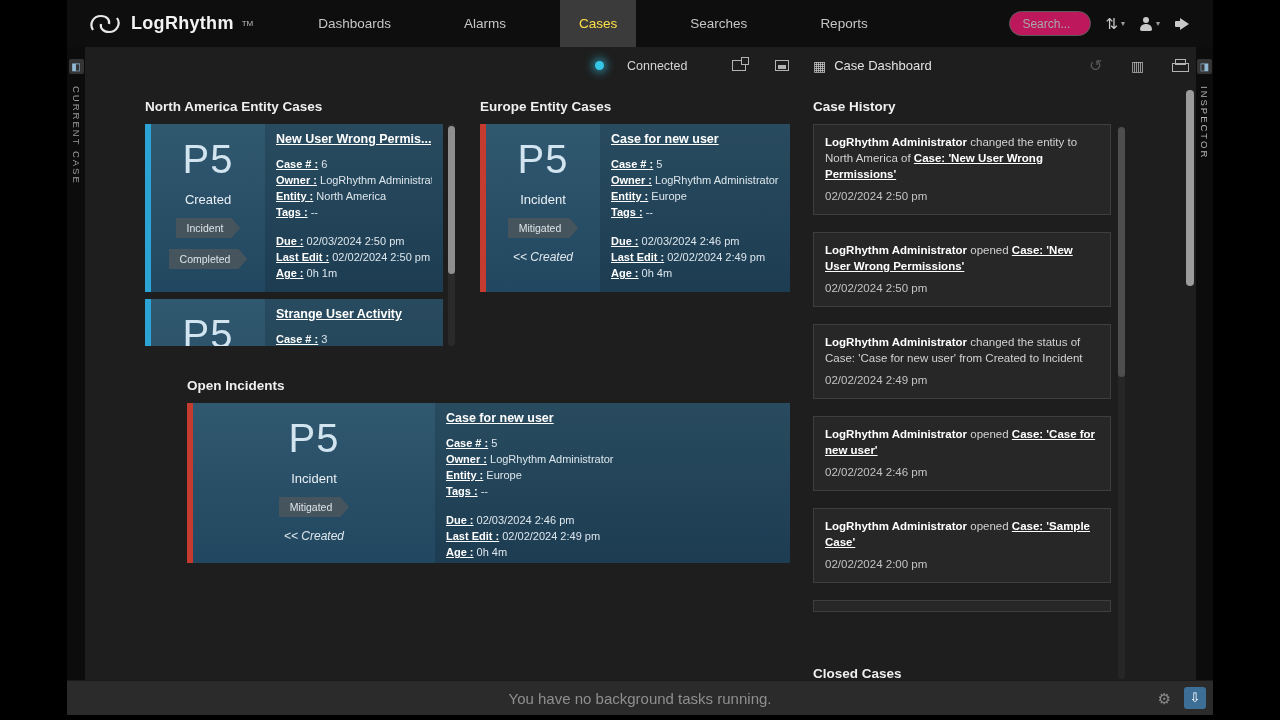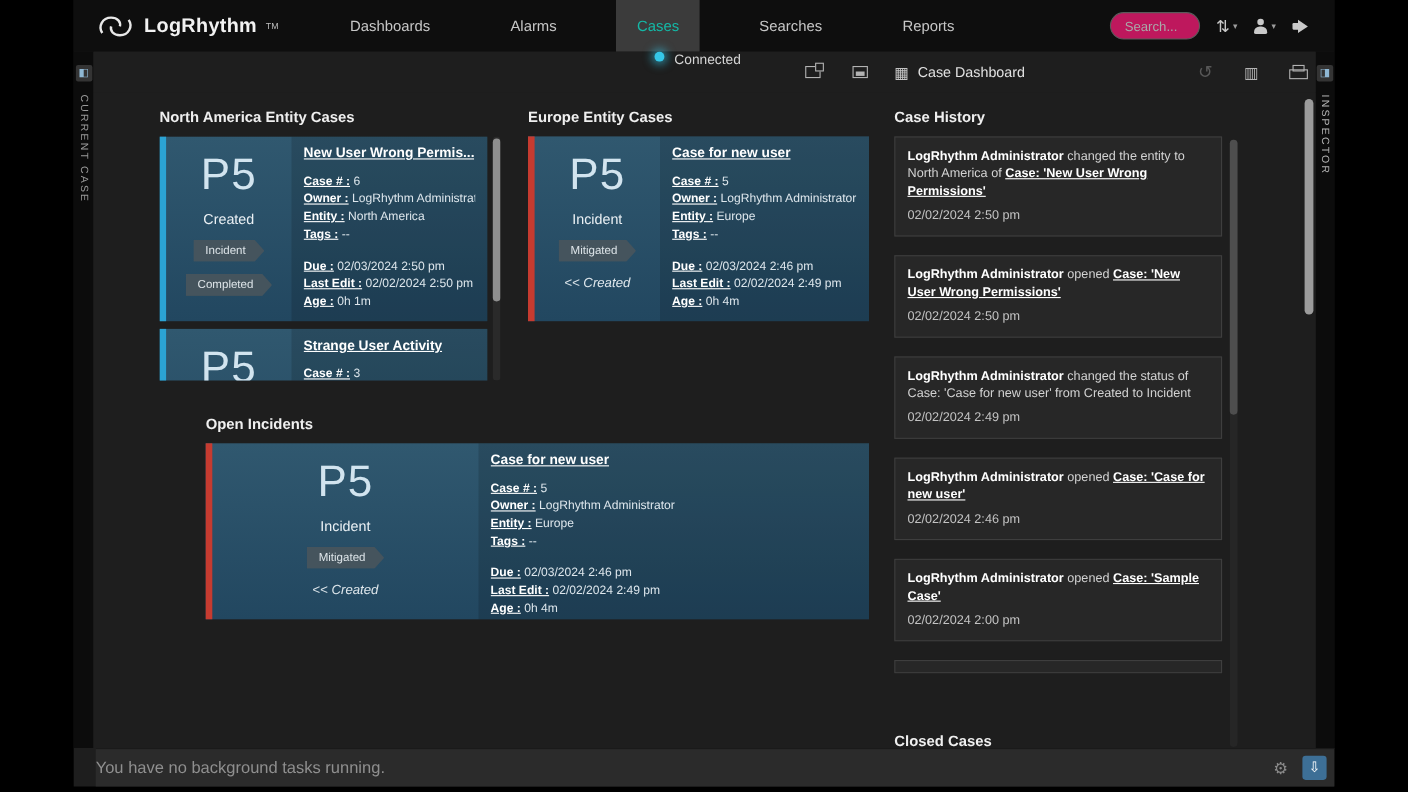--- a/index.html
+++ b/index.html
@@ -6,21 +6,21 @@
   html,body { width:1280px; height:720px; background:#000; font-family:"Liberation Sans", sans-serif; overflow:hidden; }
   .app { position:absolute; left:67px; top:0; width:1146px; height:715px; background:#1e1e1e; display:flex; flex-direction:column; }
 
   
   .nav { height:47px; background:#0e0e0e; display:flex; align-items:center; flex-shrink:0; }
   .logo { display:flex; align-items:center; gap:8px; margin-left:20px; margin-right:46px; }
   .logo-text { color:#f2f2f2; font-size:18px; font-weight:bold; letter-spacing:.3px; }
   .logo sup { color:#bdbdbd; font-size:8px; }
   .tabs { display:flex; height:100%;gap:35px; }
   .tab { padding:0 19px; line-height:47px; font-size:13.5px; color:#c6c6c6; cursor:pointer; white-space:nowrap; }
-  .tab.active { background:#3b3b3b; color:#14b8a6; }
+  .tab.active { background:#3b3b3b; color:#fde047; }
   .nav-right { margin-left:auto; display:flex; align-items:center; gap:14px; padding-right:22px; }
   .search { width:82px; height:25px; border-radius:13px; border:1px solid #5a5a5a; background:#be185d; color:#c5c5c5; font-size:12px; padding:0 12px; outline:none; font-family:"Liberation Sans", sans-serif; }
   .search::placeholder { color:#a9a9a9; }
   .nav-icn { display:flex; align-items:center; gap:3px; color:#c9c9c9; cursor:pointer; }
   .caret { font-size:8px; color:#9d9d9d; }
   .gl { font-size:15px; color:#c9c9c9; }
   .person-icon { position:relative; width:14px; height:14px; display:inline-block; }
   .person-icon::before { content:""; position:absolute; left:4px; top:0; width:6px; height:6px; border-radius:50%; background:#c9c9c9; }
   .person-icon::after { content:""; position:absolute; left:1px; top:7px; width:12px; height:7px; border-radius:6px 6px 2px 2px; background:#c9c9c9; }
   .mega-icon { position:relative; width:17px; height:14px; display:inline-block; }
@@ -30,21 +30,21 @@
   
   .middle { flex:1; display:flex; min-height:0; }
   .strip { width:18px; background:#0c0c0c; display:flex; flex-direction:column; align-items:center; flex-shrink:0; }
   .strip.right { width:17px; }
   .strip-btn { width:15px; height:15px; margin-top:12px; background:#343434; color:#8fb8d4; font-size:10px; line-height:15px; text-align:center; cursor:pointer; border-radius:2px; }
   .v-label { writing-mode:vertical-rl; font-size:9.5px; letter-spacing:2px; color:#9a9a9a; margin-top:12px; cursor:pointer; white-space:nowrap; }
   .strip.right .v-label { color:#b2b2b2; }
 
   .main { flex:1; display:flex; flex-direction:column; min-width:0; }
   .toolbar { height:37px; position:relative; flex-shrink:0; background:#1e1e1e; }
-  .connected { position:absolute; left:510px; top:0; height:37px; display:flex; gap:9px; }
+  .connected { position:absolute; left:510px; top:0; height:37px; display:flex; align-items:center; gap:23px; }
   .dot { width:9px; height:9px; border-radius:50%; background:#35c7e8; box-shadow:0 0 8px 3px rgba(53,199,232,.55); }
   .connected span { color:#d4d4d4; font-size:12.5px; }
   .tbi { position:absolute; top:0; height:37px; display:flex; align-items:center; cursor:pointer; }
   .popout-icon { width:14px; height:11px; border:1px solid #b3b3b3; position:relative; display:inline-block; }
   .popout-icon::after { content:""; position:absolute; right:-4px; top:-4px; width:6px; height:6px; background:#1e1e1e; border:1px solid #b3b3b3; }
   .save-icon { width:14px; height:11px; border:1px solid #b3b3b3; position:relative; display:inline-block; }
   .save-icon::after { content:""; position:absolute; bottom:1px; left:2px; right:2px; height:4px; background:#b3b3b3; }
   .dash-group { gap:8px; }
   .dash-icon { font-size:14px; color:#c4c4c4; }
   .dash-text { color:#e2e2e2; font-size:13px; }
@@ -97,21 +97,21 @@
 
   
   .hist-entry { width:298px; background:#272727; border:1px solid #3e3e3e; padding:9px 11px 10px; margin-bottom:17px; font-size:11.5px; line-height:16px; color:#d2d2d2; }
   .hist-actor { color:#fff; font-weight:bold; }
   .hist-link { color:#fff; font-weight:bold; text-decoration:underline; cursor:pointer; }
   .hist-time { margin-top:6px; color:#c3c3c3; }
   .hist-partial { width:298px; height:12px; background:#272727; border:1px solid #3e3e3e; }
   .closed-h { position:absolute; left:728px; top:582px; color:#efefef; font-size:13.5px; font-weight:bold; }
 
   
-  .statusbar { height:35px; background:#2b2b2b; border-top:1px solid #1a1a1a; display:flex; align-items:center; position:relative; flex-shrink:0;margin-left:20px; }
+  .statusbar { height:35px; background:#2b2b2b; border-top:1px solid #1a1a1a; display:flex; align-items:center; justify-content:center; position:relative; flex-shrink:0; }
   .statusbar .msg { color:#8f8f8f; font-size:15px; }
   .gear { position:absolute; right:42px; top:9px; color:#8a8a8a; font-size:15px; cursor:pointer; }
   .dl-btn { position:absolute; right:7px; top:6px; width:22px; height:22px; background:#3d6f96; border-radius:3px; color:#fff; font-size:13px; line-height:22px; text-align:center; cursor:pointer; }
 </style>
 </head>
 <body>
 
 <div class="app">
 
   <header class="nav">

